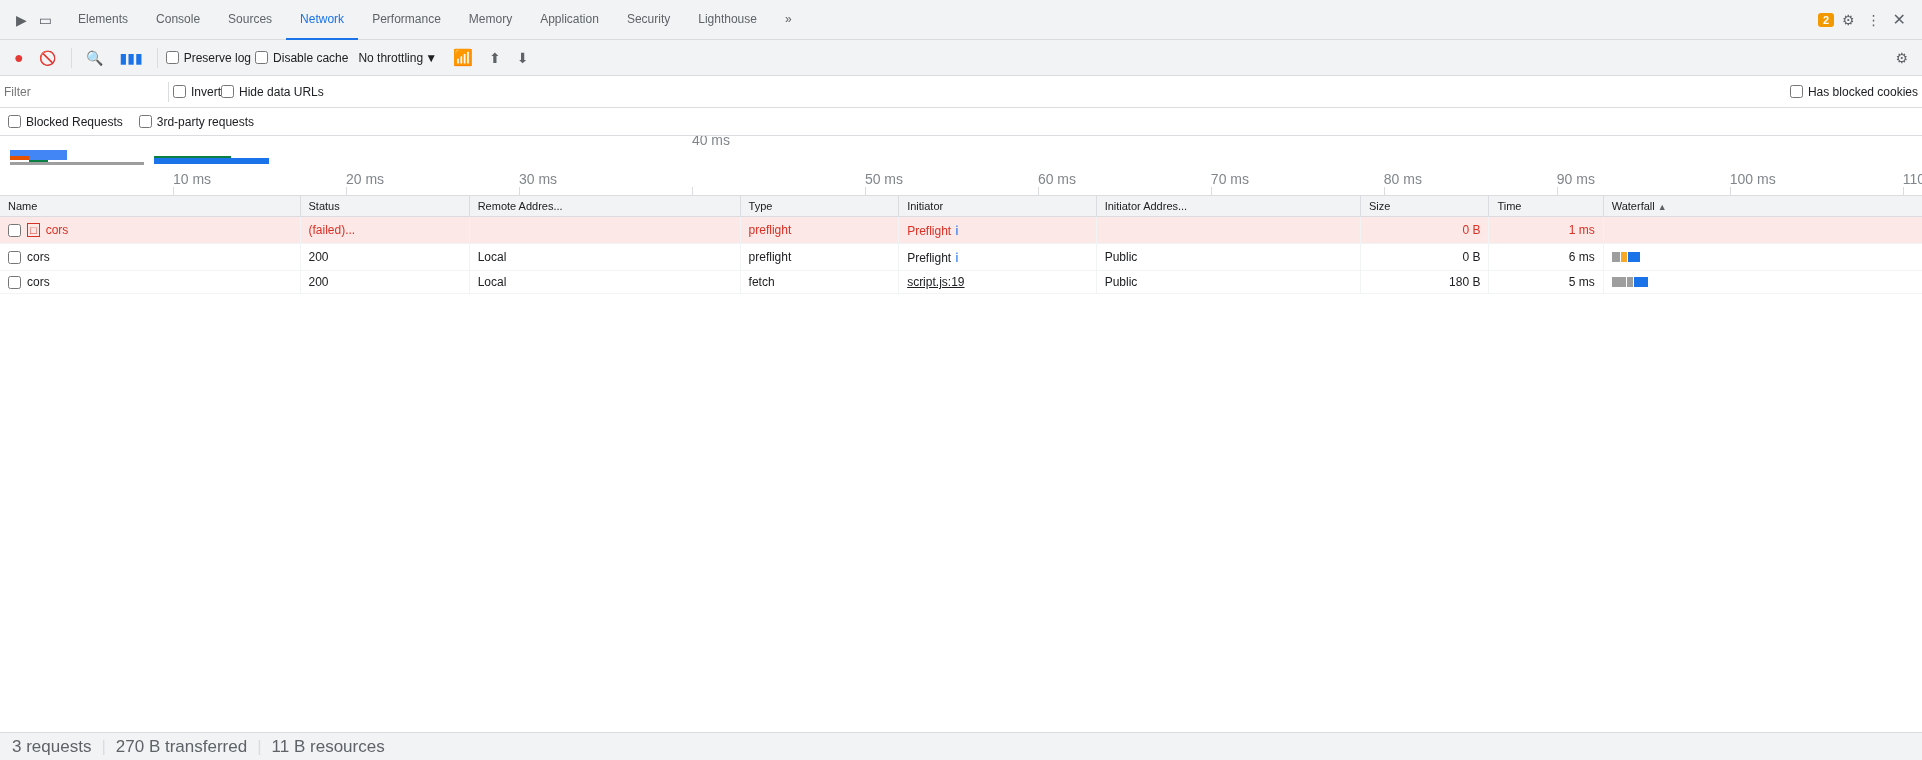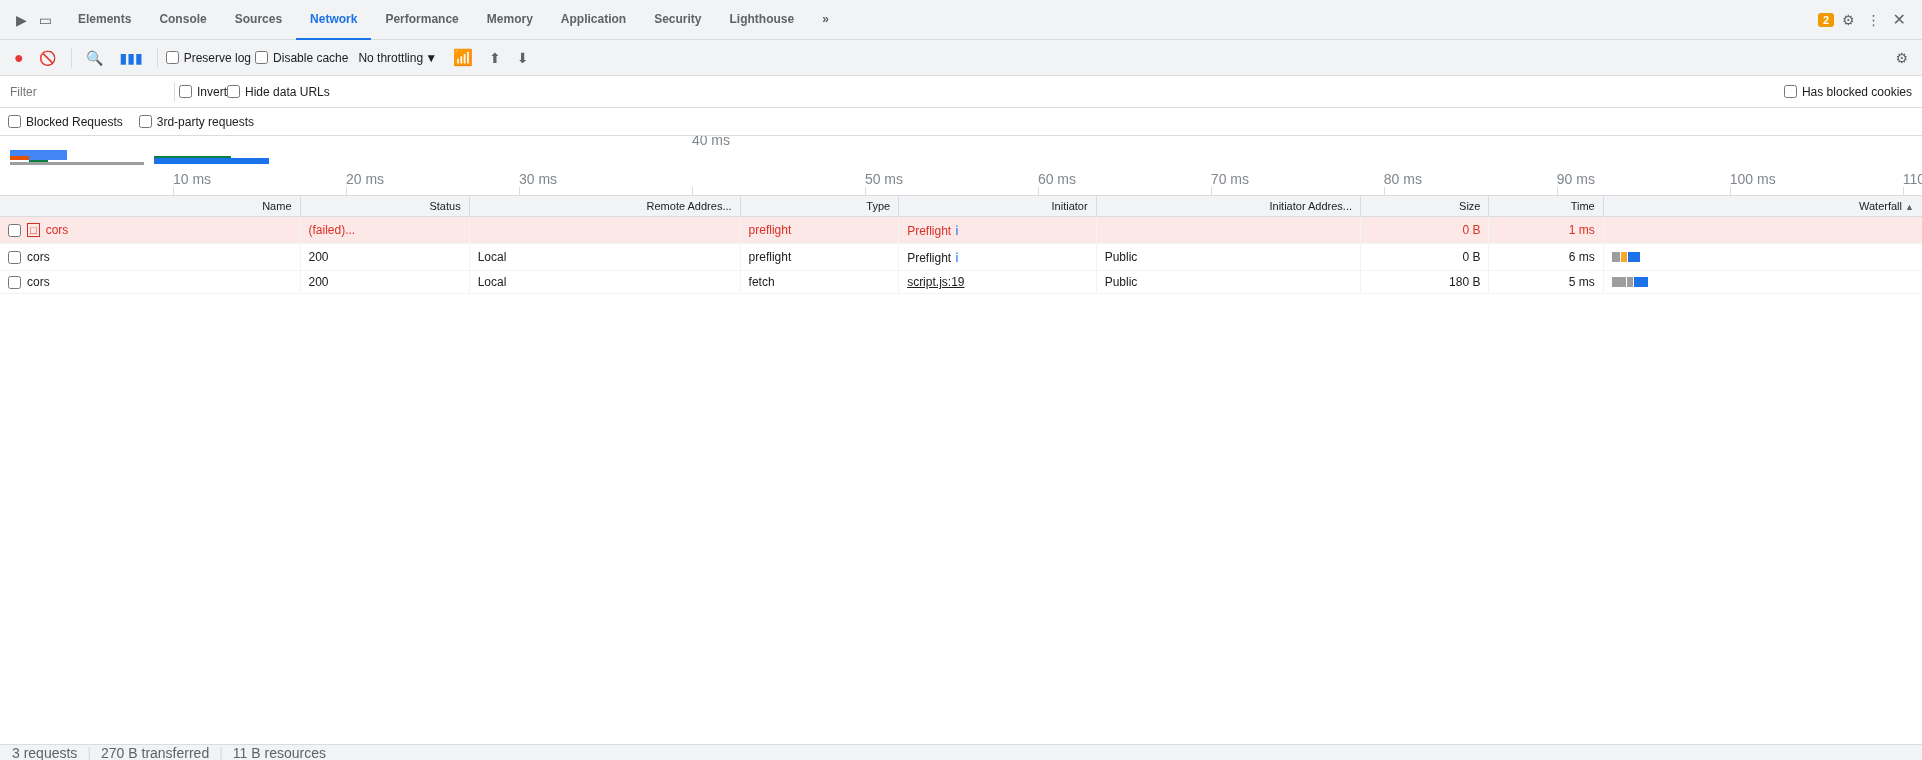--- a/index.html
+++ b/index.html
@@ -8,21 +8,21 @@
     
     .tab-bar {
       display: flex; align-items: center; background: #f1f3f4; border-bottom: 1px solid #dadce0;
       height: 40px; padding: 0 4px; gap: 0;
     }
     .tab-icons { display: flex; align-items: center; gap: 4px; padding: 0 8px; }
     .tab-icon-btn { background: none; border: none; cursor: pointer; padding: 4px; border-radius: 4px; color: #5f6368; font-size: 14px; }
     .tab-item {
       display: flex; align-items: center; height: 40px; padding: 0 14px;
       cursor: pointer; color: #5f6368; font-size: 12px; white-space: nowrap;
-      border-bottom: 2px solid transparent; position: relative; font-weight: bold;
+      border-bottom: 2px solid transparent; position: relative;
     }
     .tab-item.active { color: #1a73e8; border-bottom: 2px solid #1a73e8; }
     .tab-spacer { flex: 1; }
     .tab-right { display: flex; align-items: center; gap: 4px; padding-right: 8px; }
     .badge { background: #f29900; color: #fff; border-radius: 3px; padding: 1px 5px; font-size: 11px; font-weight: bold; }
     .tab-icon-btn.close { font-size: 16px; }
 
     
     .toolbar {
       display: flex; align-items: center; background: #f1f3f4; border-bottom: 1px solid #dadce0;
@@ -35,21 +35,21 @@
     .toolbar-btn.record { color: #e53935; font-size: 16px; }
     .toolbar-separator { width: 1px; height: 20px; background: #dadce0; margin: 0 4px; }
     .toolbar-checkbox { display: flex; align-items: center; gap: 5px; font-size: 12px; color: #202124; cursor: pointer; white-space: nowrap; }
     .toolbar-checkbox input { cursor: pointer; }
     .throttle-dropdown { display: flex; align-items: center; gap: 2px; cursor: pointer; padding: 2px 6px; border-radius: 4px; }
     .gear-right { margin-left: auto; }
 
     
     .filter-bar {
       display: flex; align-items: center; background: #fff; border-bottom: 1px solid #dadce0;
-      height: 32px; padding: 0 10px; 
+      height: 32px; padding: 0 4px; 
     }
     .filter-input {
       border: none; outline: none; font-size: 12px; color: #202124; width: 160px;
       background: transparent;
     }
     .filter-chip {
       padding: 2px 8px; border-radius: 10px; font-size: 11px; cursor: pointer;
       background: #f1f3f4; color: #5f6368; white-space: nowrap;
     }
     .filter-chip.active { background: #1a73e8; color: #fff; }
@@ -70,21 +70,21 @@
     .ruler-tick {
       position: absolute; bottom: 0; display: flex; flex-direction: column; align-items: flex-start;
     }
     .ruler-tick .label { font-size: 14px; color: #80868b; white-space: nowrap; }
     .ruler-tick .line { width: 1px; height: 8px; background: #dadce0; }
 
     
     .network-table { width: 100%; border-collapse: collapse; }
     .table-header { background: #f1f3f4; }
     .table-header th {
-      text-align: right; padding: 4px 8px; font-size: 11px; font-weight: 500;
+      text-align: left; padding: 4px 8px; font-size: 11px; font-weight: 500;
       color: #202124; border-right: 1px solid #dadce0; border-bottom: 1px solid #dadce0;
       white-space: nowrap; cursor: pointer; user-select: none;
     }
     .table-header th:last-child { border-right: none; }
     .table-header th .sort-icon { font-size: 9px; color: #5f6368; }
     .network-row td {
       padding: 4px 8px; font-size: 12px; border-bottom: 1px solid #f1f3f4;
       border-right: 1px solid #f1f3f4; white-space: nowrap; overflow: hidden; text-overflow: ellipsis;
       max-width: 200px;
     }
@@ -96,21 +96,21 @@
 
     
     .waterfall-cell { min-width: 120px; }
     .wf-bars { display: flex; align-items: center; height: 12px; gap: 1px; }
     .wf-bar { height: 10px; display: inline-block; }
 
     
     .status-bar {
       position: fixed; bottom: 0; left: 0; right: 0;
       display: flex; align-items: center; background: #f1f3f4; border-top: 1px solid #dadce0;
-      height: 16px; padding: 0 12px; gap: 0; font-size: 14px; color: #5f6368;
+      height: 28px; padding: 0 12px; gap: 0; font-size: 17px; color: #5f6368;
     }
     .status-sep { margin: 0 10px; color: #dadce0; }
 
     .table-container { overflow-y: auto; max-height: calc(760px - 40px - 36px - 32px - 28px - 60px - 28px - 28px); }
   </style>
 </head>
 <body>
 
 <div class="tab-bar">
   <div class="tab-icons">

